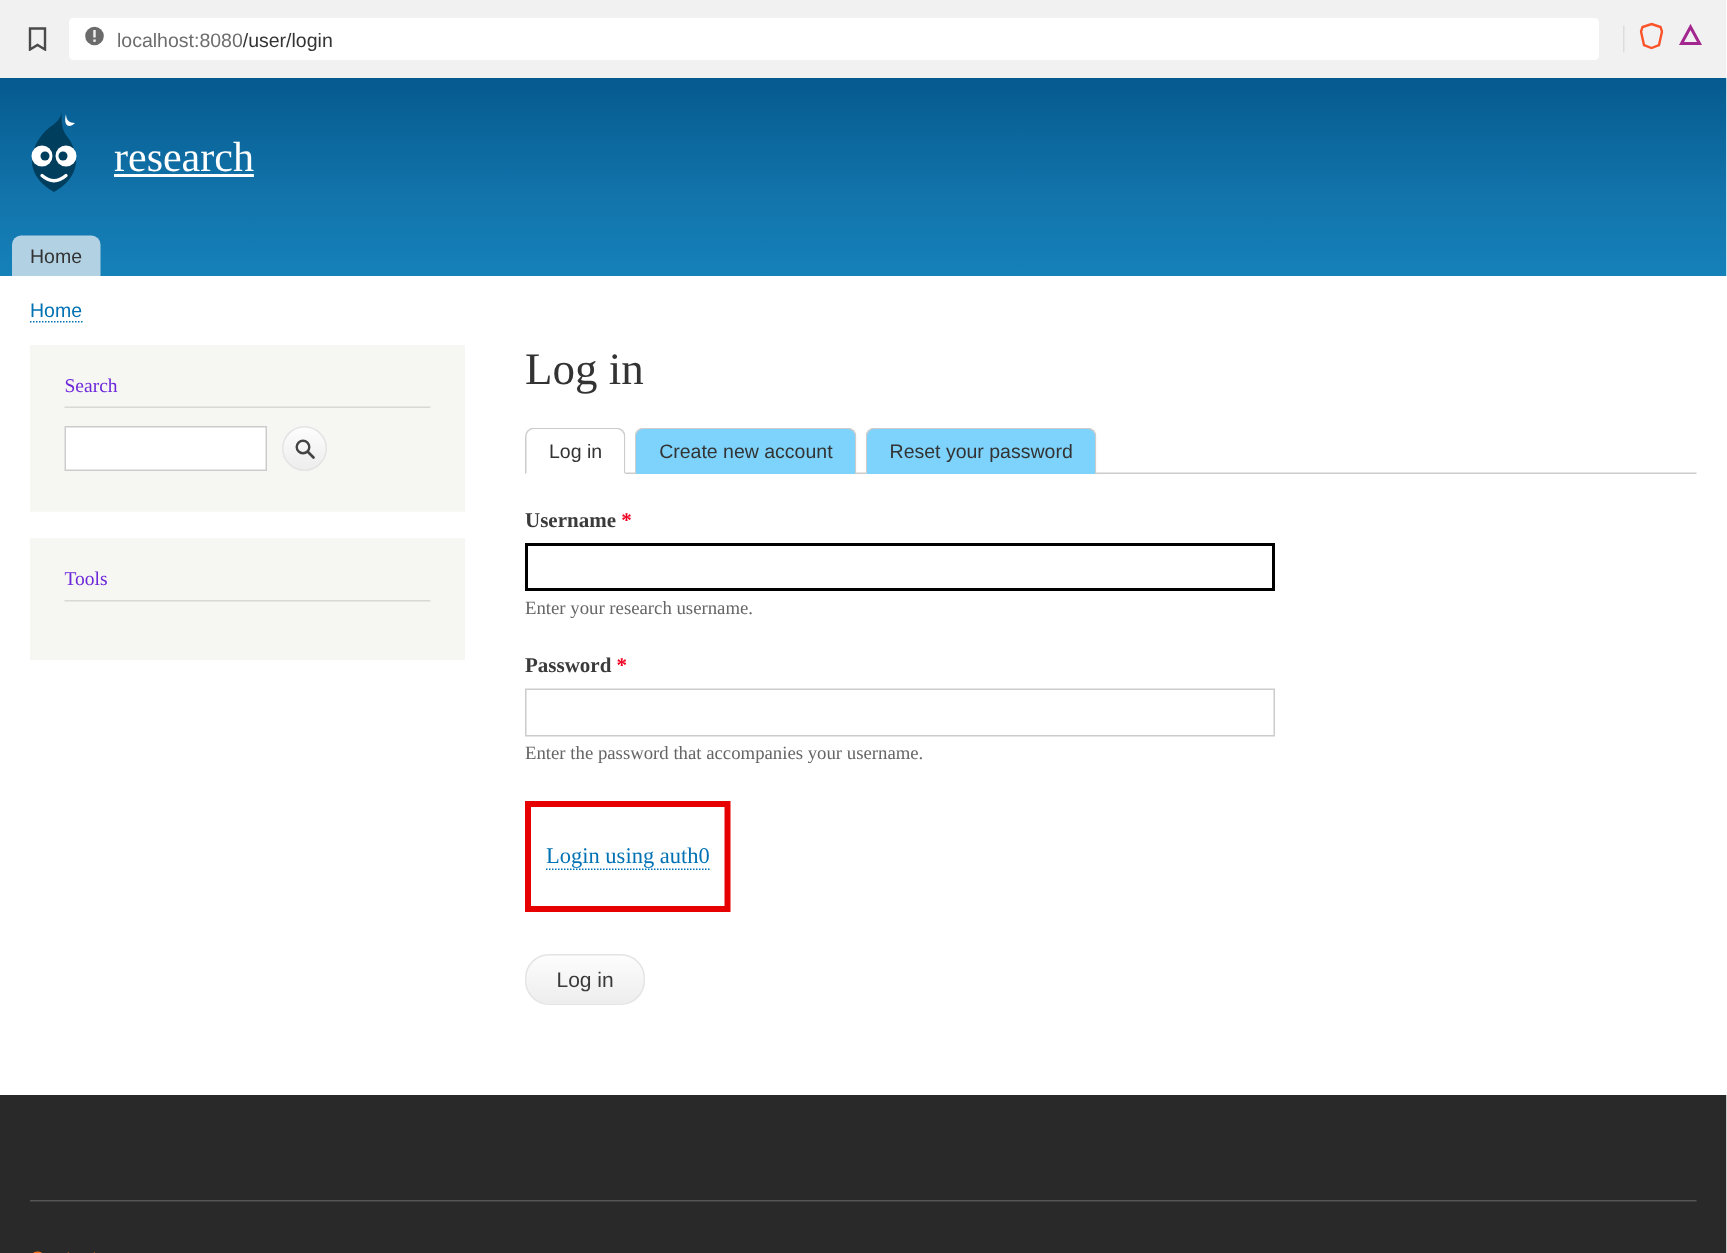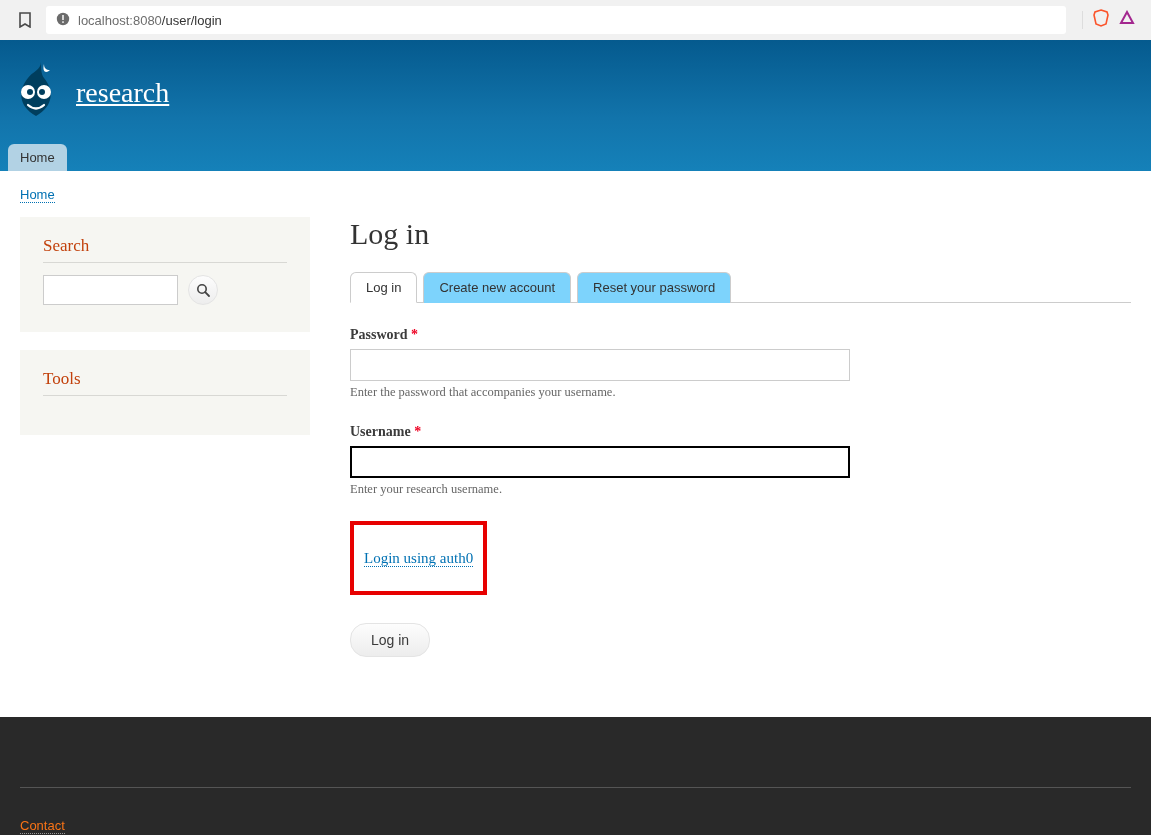--- a/index.html
+++ b/index.html
@@ -1,19 +1,19 @@
 <!DOCTYPE html>
 <html><head>
 <meta charset="utf-8">
 <style>
 * { box-sizing: border-box; margin: 0; padding: 0; }
 body { font-family: Georgia, "Times New Roman", serif; background: #fff; width: 1151px; }
 
 
-.browser-bar { background: #f1f1f1; height: 40px; display: flex; align-items: center; padding: 0 10px; font-family: -apple-system, Segoe UI, Arial, sans-serif; }
+.browser-bar { background: #f1f1f1; height: 52px; display: flex; align-items: center; padding: 0 10px; font-family: -apple-system, Segoe UI, Arial, sans-serif; }
 .bookmark-ico { width: 30px; display: flex; justify-content: center; color: #4a4a4a; }
 .addr-bar { flex: 1; background: #fff; height: 28px; margin: 0 6px; border-radius: 3px; display: flex; align-items: center; padding: 0 10px; font-size: 13px; color: #333; }
 .addr-bar .insecure { color: #6b6b6b; margin-right: 8px; font-size: 15px; }
 .addr-bar .host { color: #6d6d6d; }
 .addr-bar .path { color: #333; }
 .chrome-right { display: flex; align-items: center; gap: 10px; padding: 0 6px 0 10px; color: #888; }
 .divider { width: 1px; height: 18px; background: #ddd; }
 
 
 .site-header { background: linear-gradient(to bottom, #055a8e 0%, #1274ab 60%, #1581b9 100%); padding: 20px 20px 0 8px; }
@@ -24,21 +24,21 @@
 .nav-tab { display: inline-block; background: #b2d2e4; color: #333; padding: 6px 12px; font-size: 13px; border-radius: 6px 6px 0 0; font-family: Arial, sans-serif; text-decoration: none; }
 
 
 .breadcrumb { padding: 14px 20px; }
 .breadcrumb a { color: #0071b3; font-family: Arial, sans-serif; font-size: 13px; text-decoration: none; border-bottom: 1px dotted #0071b3; }
 
 
 .layout { display: flex; gap: 40px; padding: 0 20px 60px 20px; }
 .sidebar { width: 290px; flex-shrink: 0; }
 .sideblock { background: #f6f6f2; border: 1px solid #f6f6f2; padding: 18px 22px 26px 22px; margin-bottom: 18px; }
-.sideblock h2 { font-family: Georgia, serif; font-weight: normal; font-size: 17px; color: #c2410c; margin-bottom: 12px; border-bottom: 1px solid #d8d8d4; padding-bottom: 6px; }
+.sideblock h2 { font-family: Georgia, serif; font-weight: normal; font-size: 13px; color: #6d28d9; margin-bottom: 12px; border-bottom: 1px solid #d8d8d4; padding-bottom: 6px; }
 .search-row { display: flex; align-items: center; gap: 10px; }
 .search-input { width: 135px; height: 30px; border: 1px solid #ccc; background: #fff; padding: 0 6px; font-size: 13px; }
 .search-btn { width: 30px; height: 30px; border: 1px solid #e4e4e4; border-radius: 15px; background: linear-gradient(#fdfdfd,#ededed); display: flex; align-items: center; justify-content: center; cursor: pointer; }
 
 .main { flex: 1; }
 h1.page-title { font-family: Georgia, serif; font-weight: normal; font-size: 30px; color: #333; margin-bottom: 20px; }
 
 .tabs { display: flex; border-bottom: 1px solid #ccc; font-family: Arial, sans-serif; font-size: 13px; }
 .tab { padding: 7px 15px; border: 1px solid #ccc; border-bottom: none; margin-right: 6px; border-radius: 6px 6px 0 0; background: #7dd3fc; color: #333; cursor: pointer; position: relative; top: 1px; }
 .tab.active { background: #fff; font-weight: normal; border-bottom: 1px solid #fff; }
@@ -143,34 +143,34 @@
     <h1 class="page-title">Log in</h1>
 
     <div class="tabs">
       <div class="tab active">Log in</div>
       <div class="tab">Create new account</div>
       <div class="tab">Reset your password</div>
     </div>
 
     <div class="form-item">
       <label class="form-label">
+        <span>Username</span>
+        <span class="required">*</span>
+      </label>
+      <input type="text" class="form-text focus" style="">
+      <div class="description">Enter your research username.</div>
+    </div>
+
+    <div class="form-item">
+      <label class="form-label">
         <span>Password</span>
         <span class="required">*</span>
       </label>
       <input type="password" class="form-text" style="">
       <div class="description">Enter the password that accompanies your username.</div>
-    </div>
-
-    <div class="form-item">
-      <label class="form-label">
-        <span>Username</span>
-        <span class="required">*</span>
-      </label>
-      <input type="text" class="form-text focus" style="">
-      <div class="description">Enter your research username.</div>
     </div>
 
     <div class="auth0-box">
       <a href="#">Login using auth0</a>
     </div>
 
     <div>
       <button class="submit-btn">Log in</button>
     </div>
   </main>

